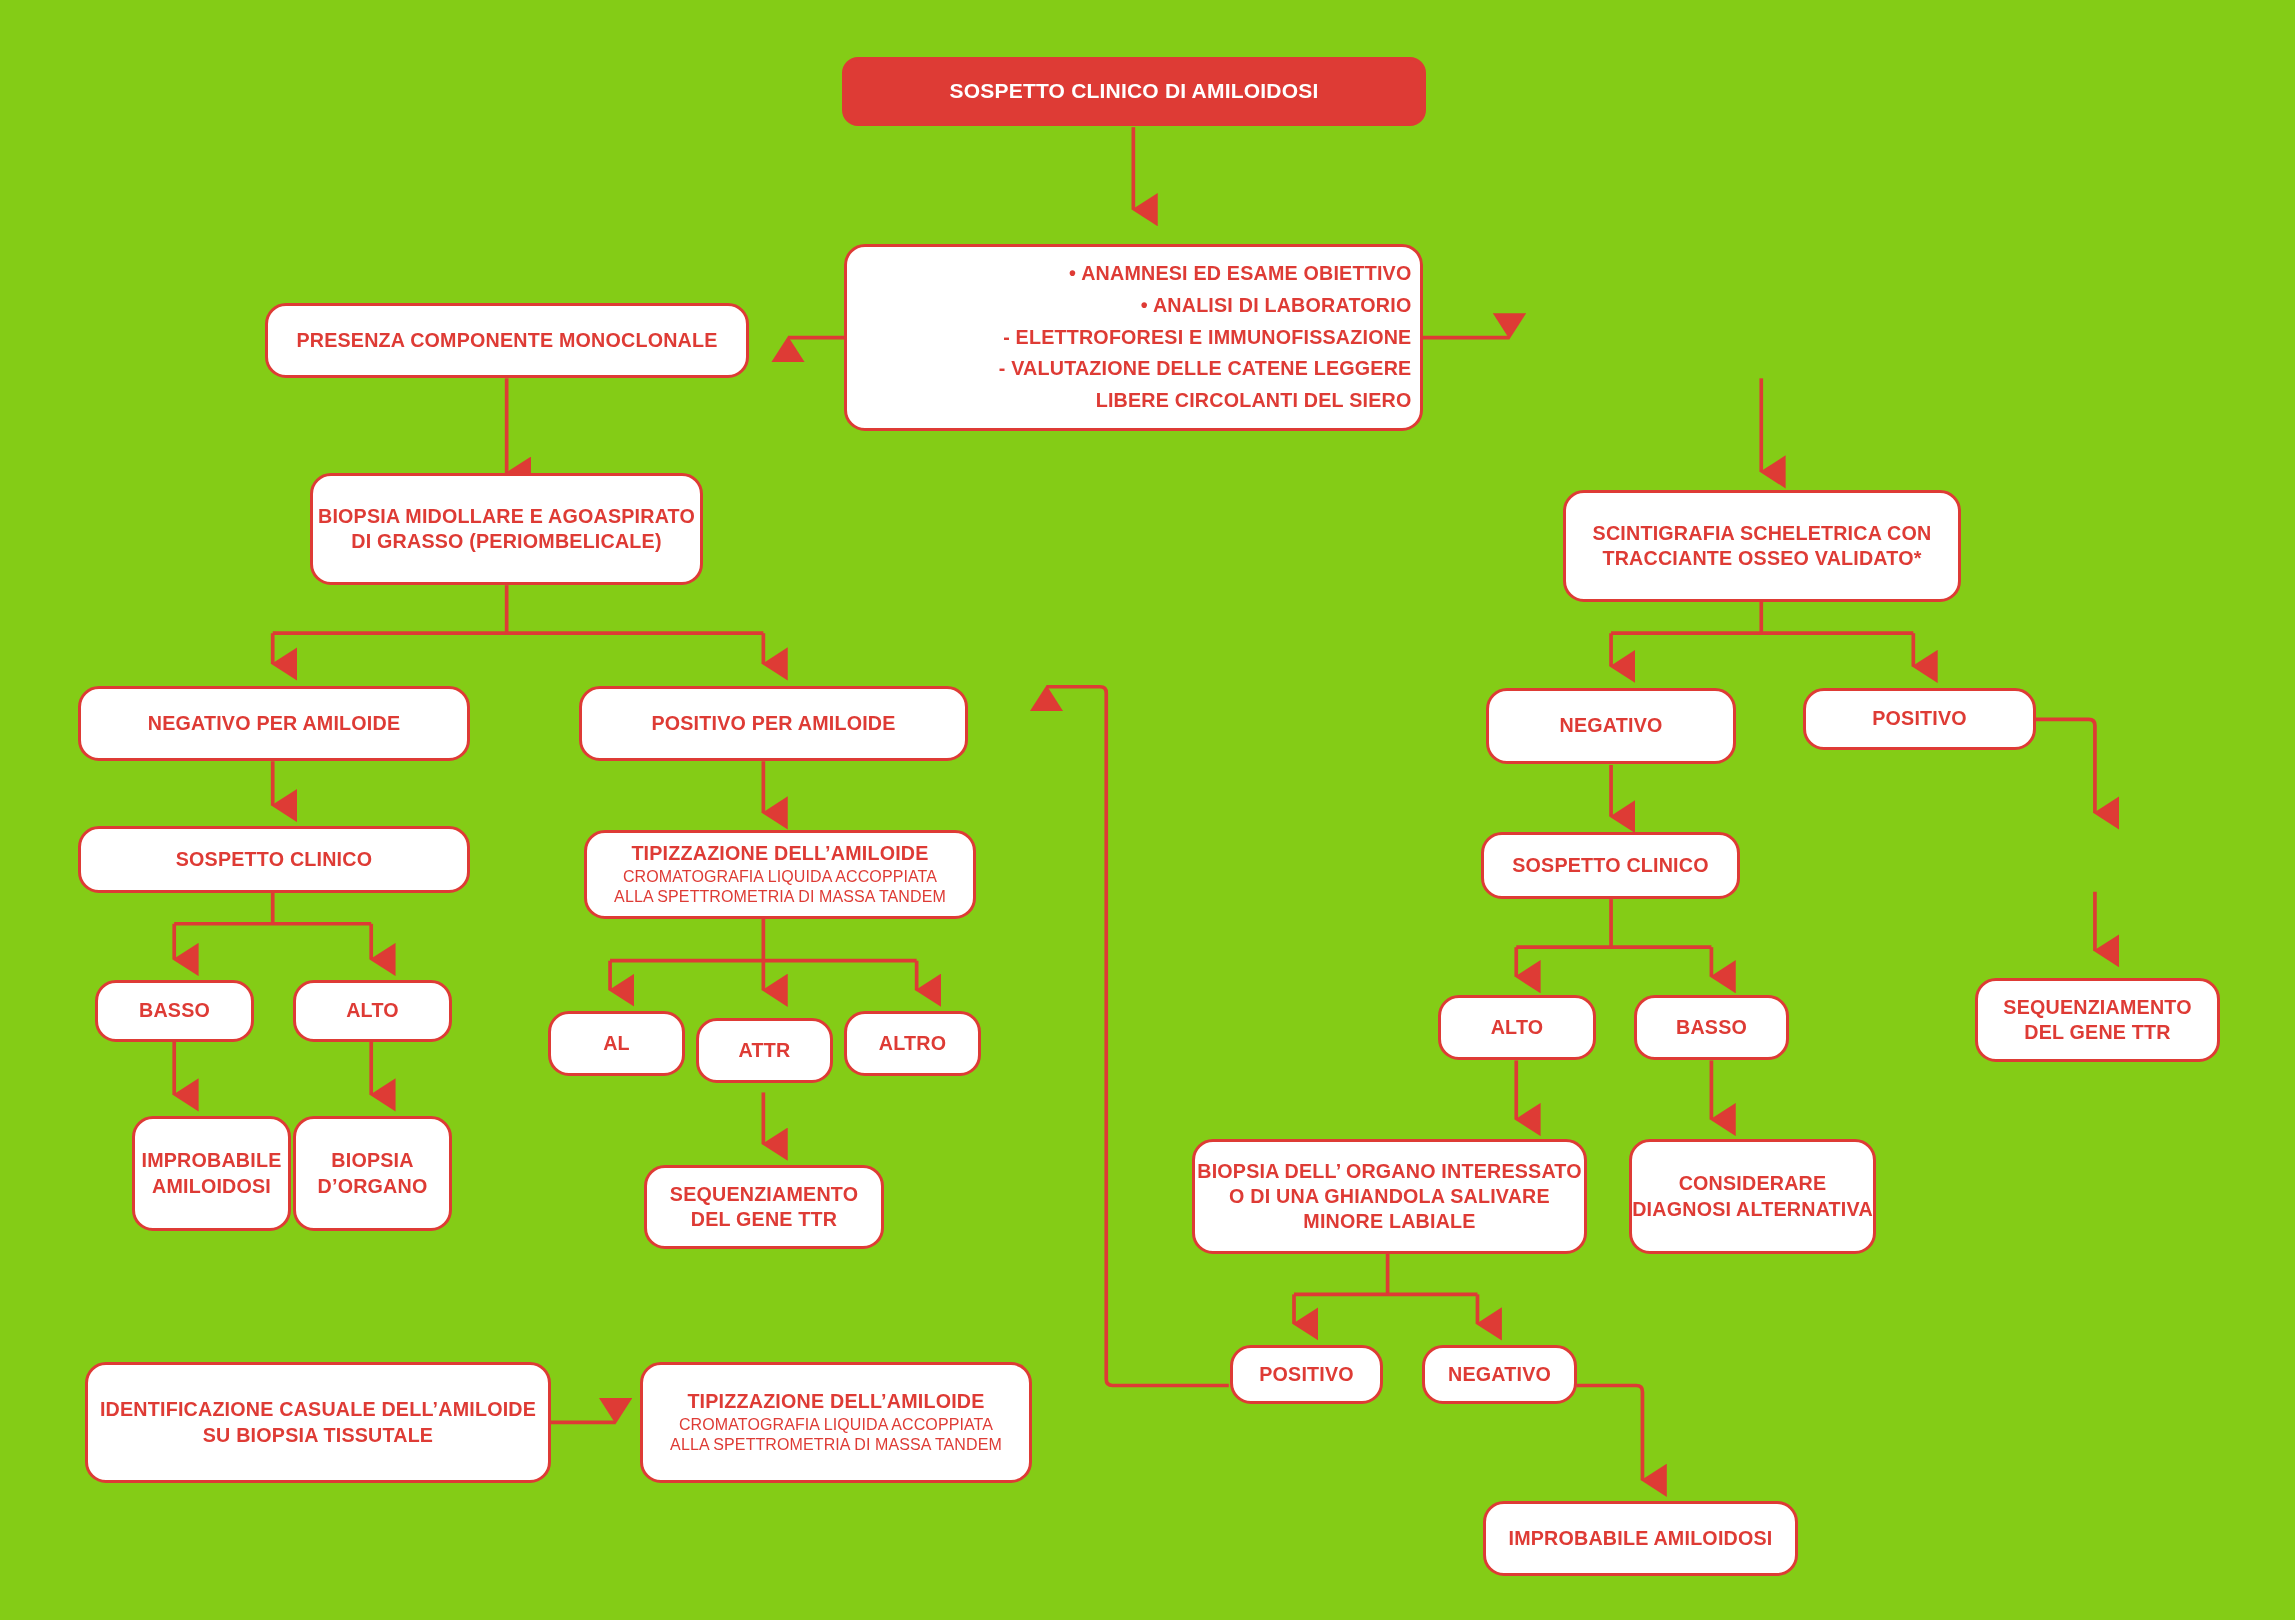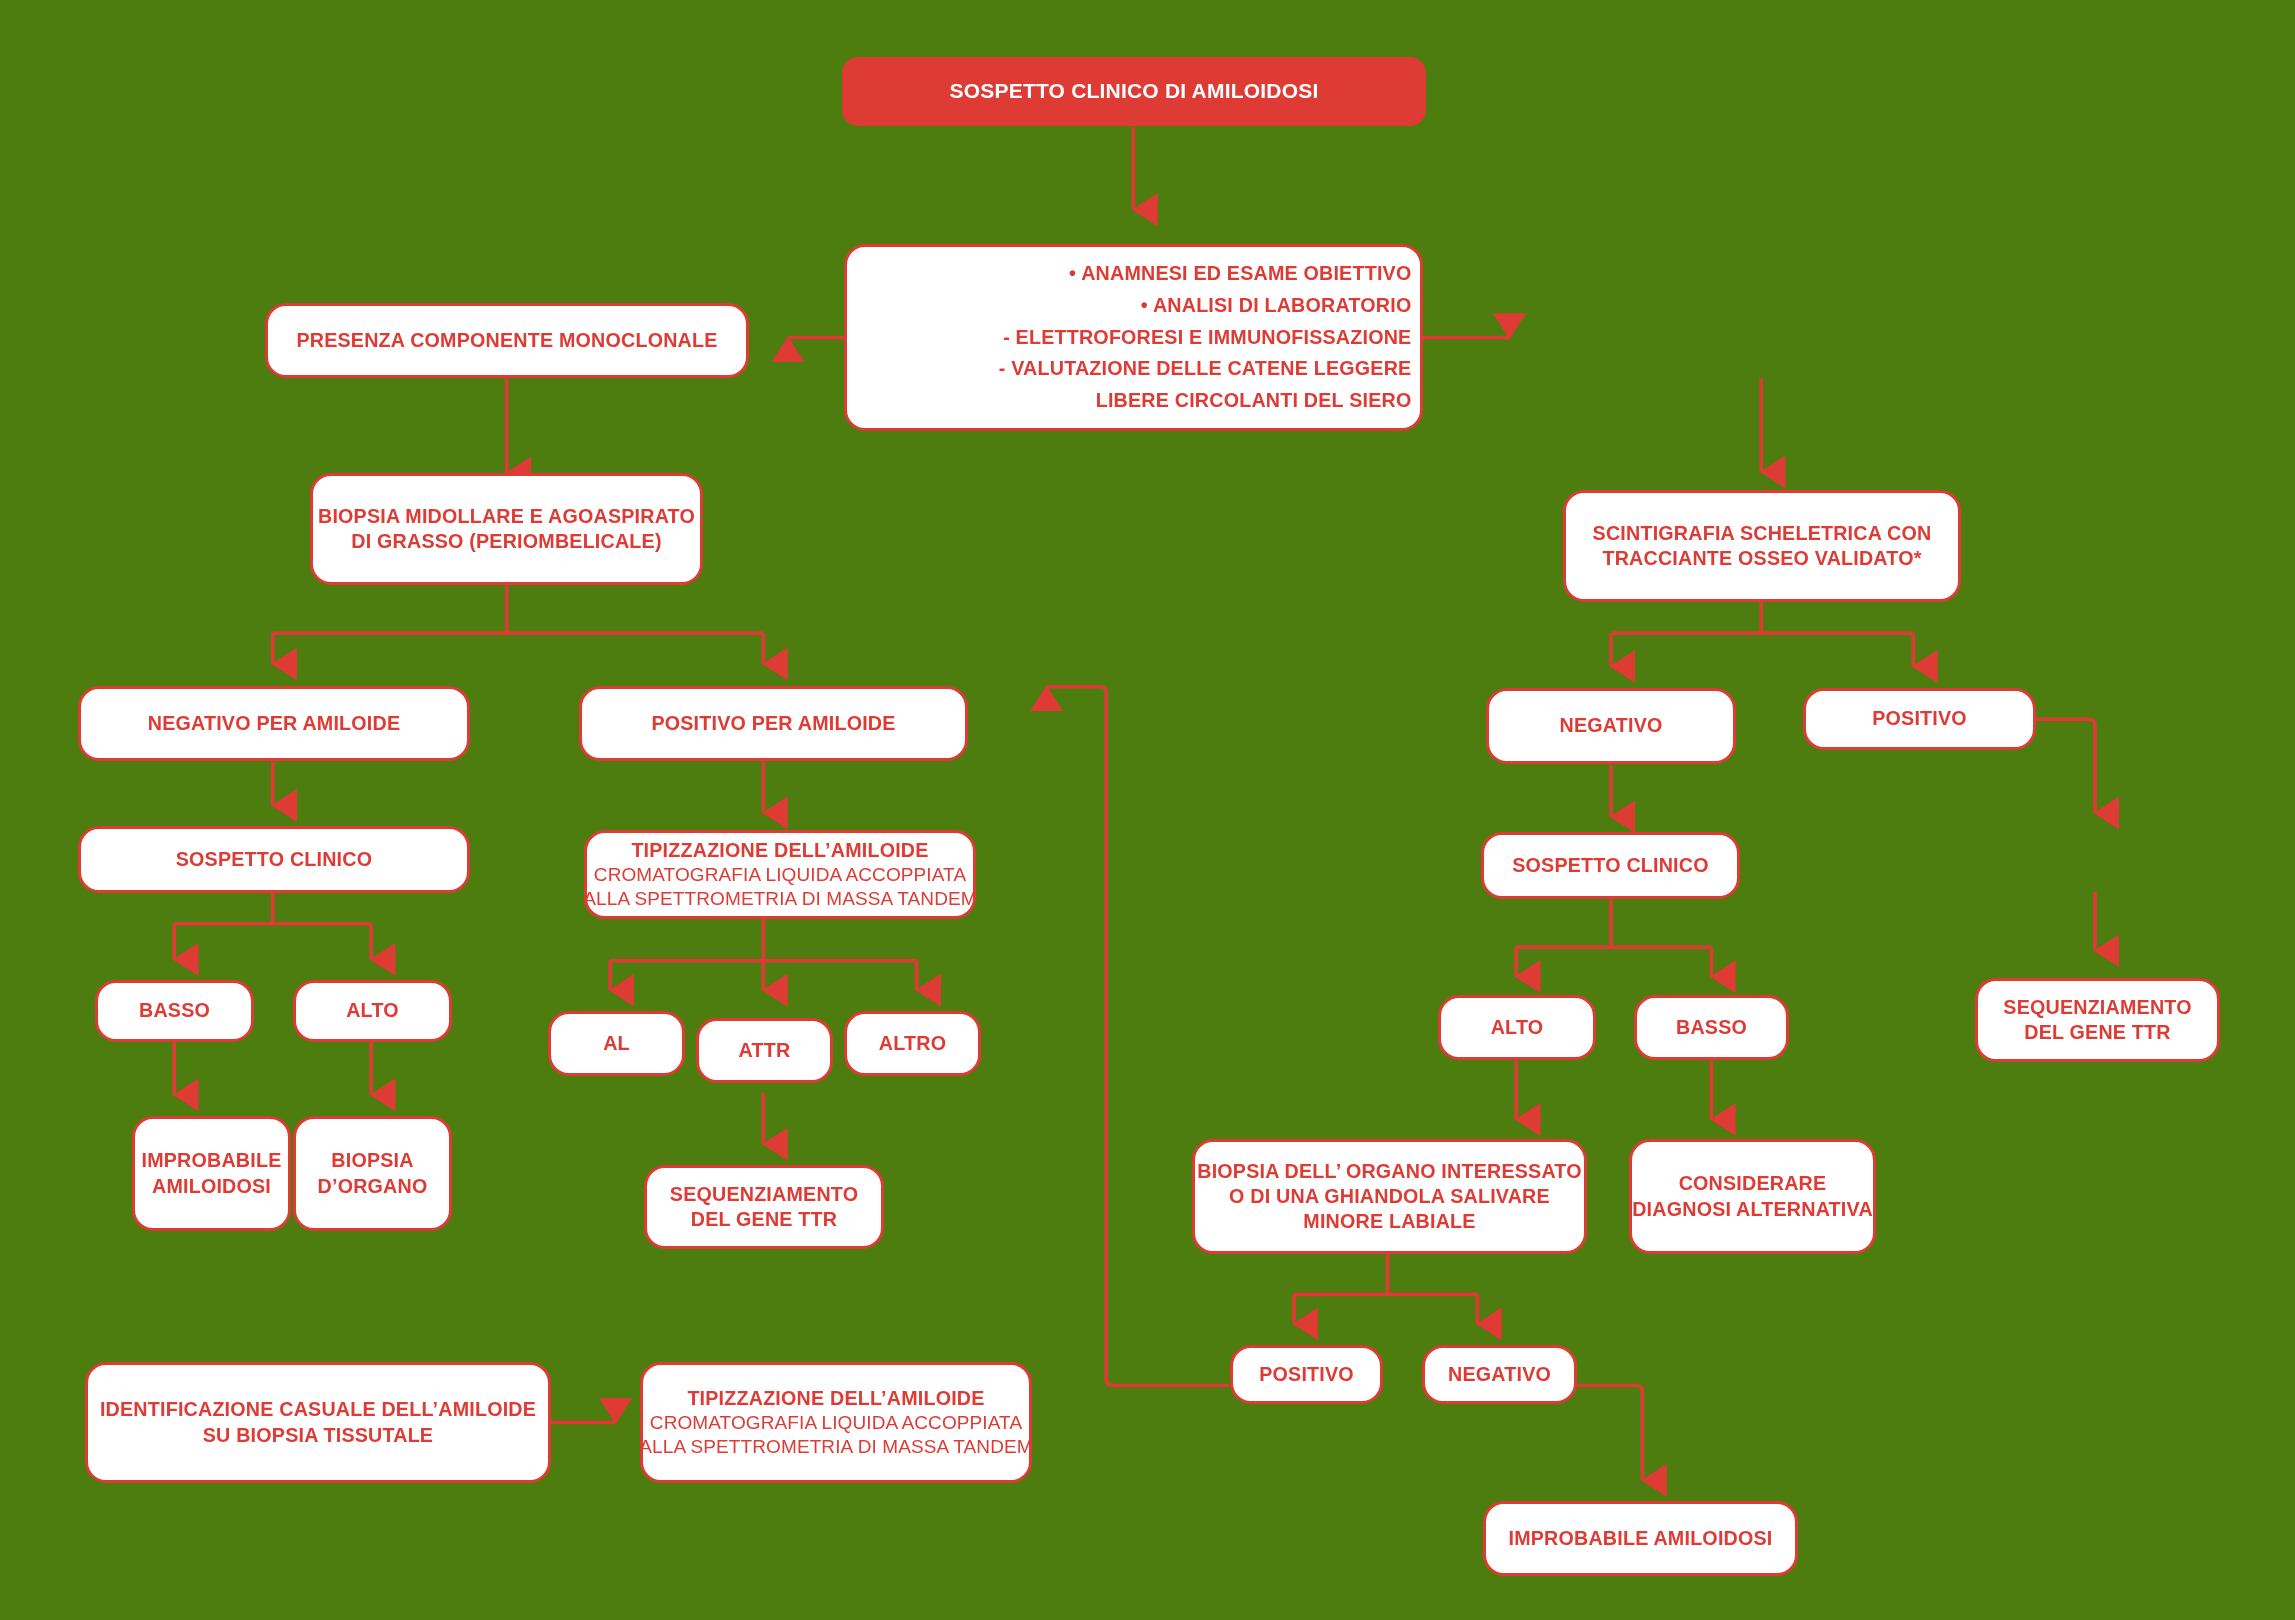--- a/index.html
+++ b/index.html
@@ -8,21 +8,21 @@
     padding: 0;
     background: #ffffff;
   }
   body {
     font-family: "Liberation Sans", sans-serif;
   }
   #canvas {
     position: relative;
     width: 2295px;
     height: 1621px;
-    background: #4d7c0f;
+    background: #84cc16;
     overflow: hidden;
   }
   #edges {
     position: absolute;
     left: 0;
     top: 0;
     width: 2295px;
     height: 1621px;
     pointer-events: none;
   }
@@ -68,21 +68,21 @@
     line-height: 1.62;
   }
   .node.bullets .ln.ind {
     padding-left: 21px;
   }
   .node.bullets .ln.ind2 {
     padding-left: 36px;
   }
   .fs-34 { font-size: 21px; }
   .fs-32 { font-size: 19.7px; }
-  .fs-30 { font-size: 19px; }
+  .fs-30 { font-size: 16px; }
 </style>
 </head>
 <body>
 
 <div id="canvas">
 
   <svg id="edges" viewBox="0 0 3728 2632" xmlns="http://www.w3.org/2000/svg">
     <defs>
       <marker id="ah-down" markerWidth="9" markerHeight="7" refX="4.5" refY="6.6" orient="auto" markerUnits="strokeWidth">
         <polygon points="0,0 9,0 4.5,7" fill="#DE3B35"></polygon>

